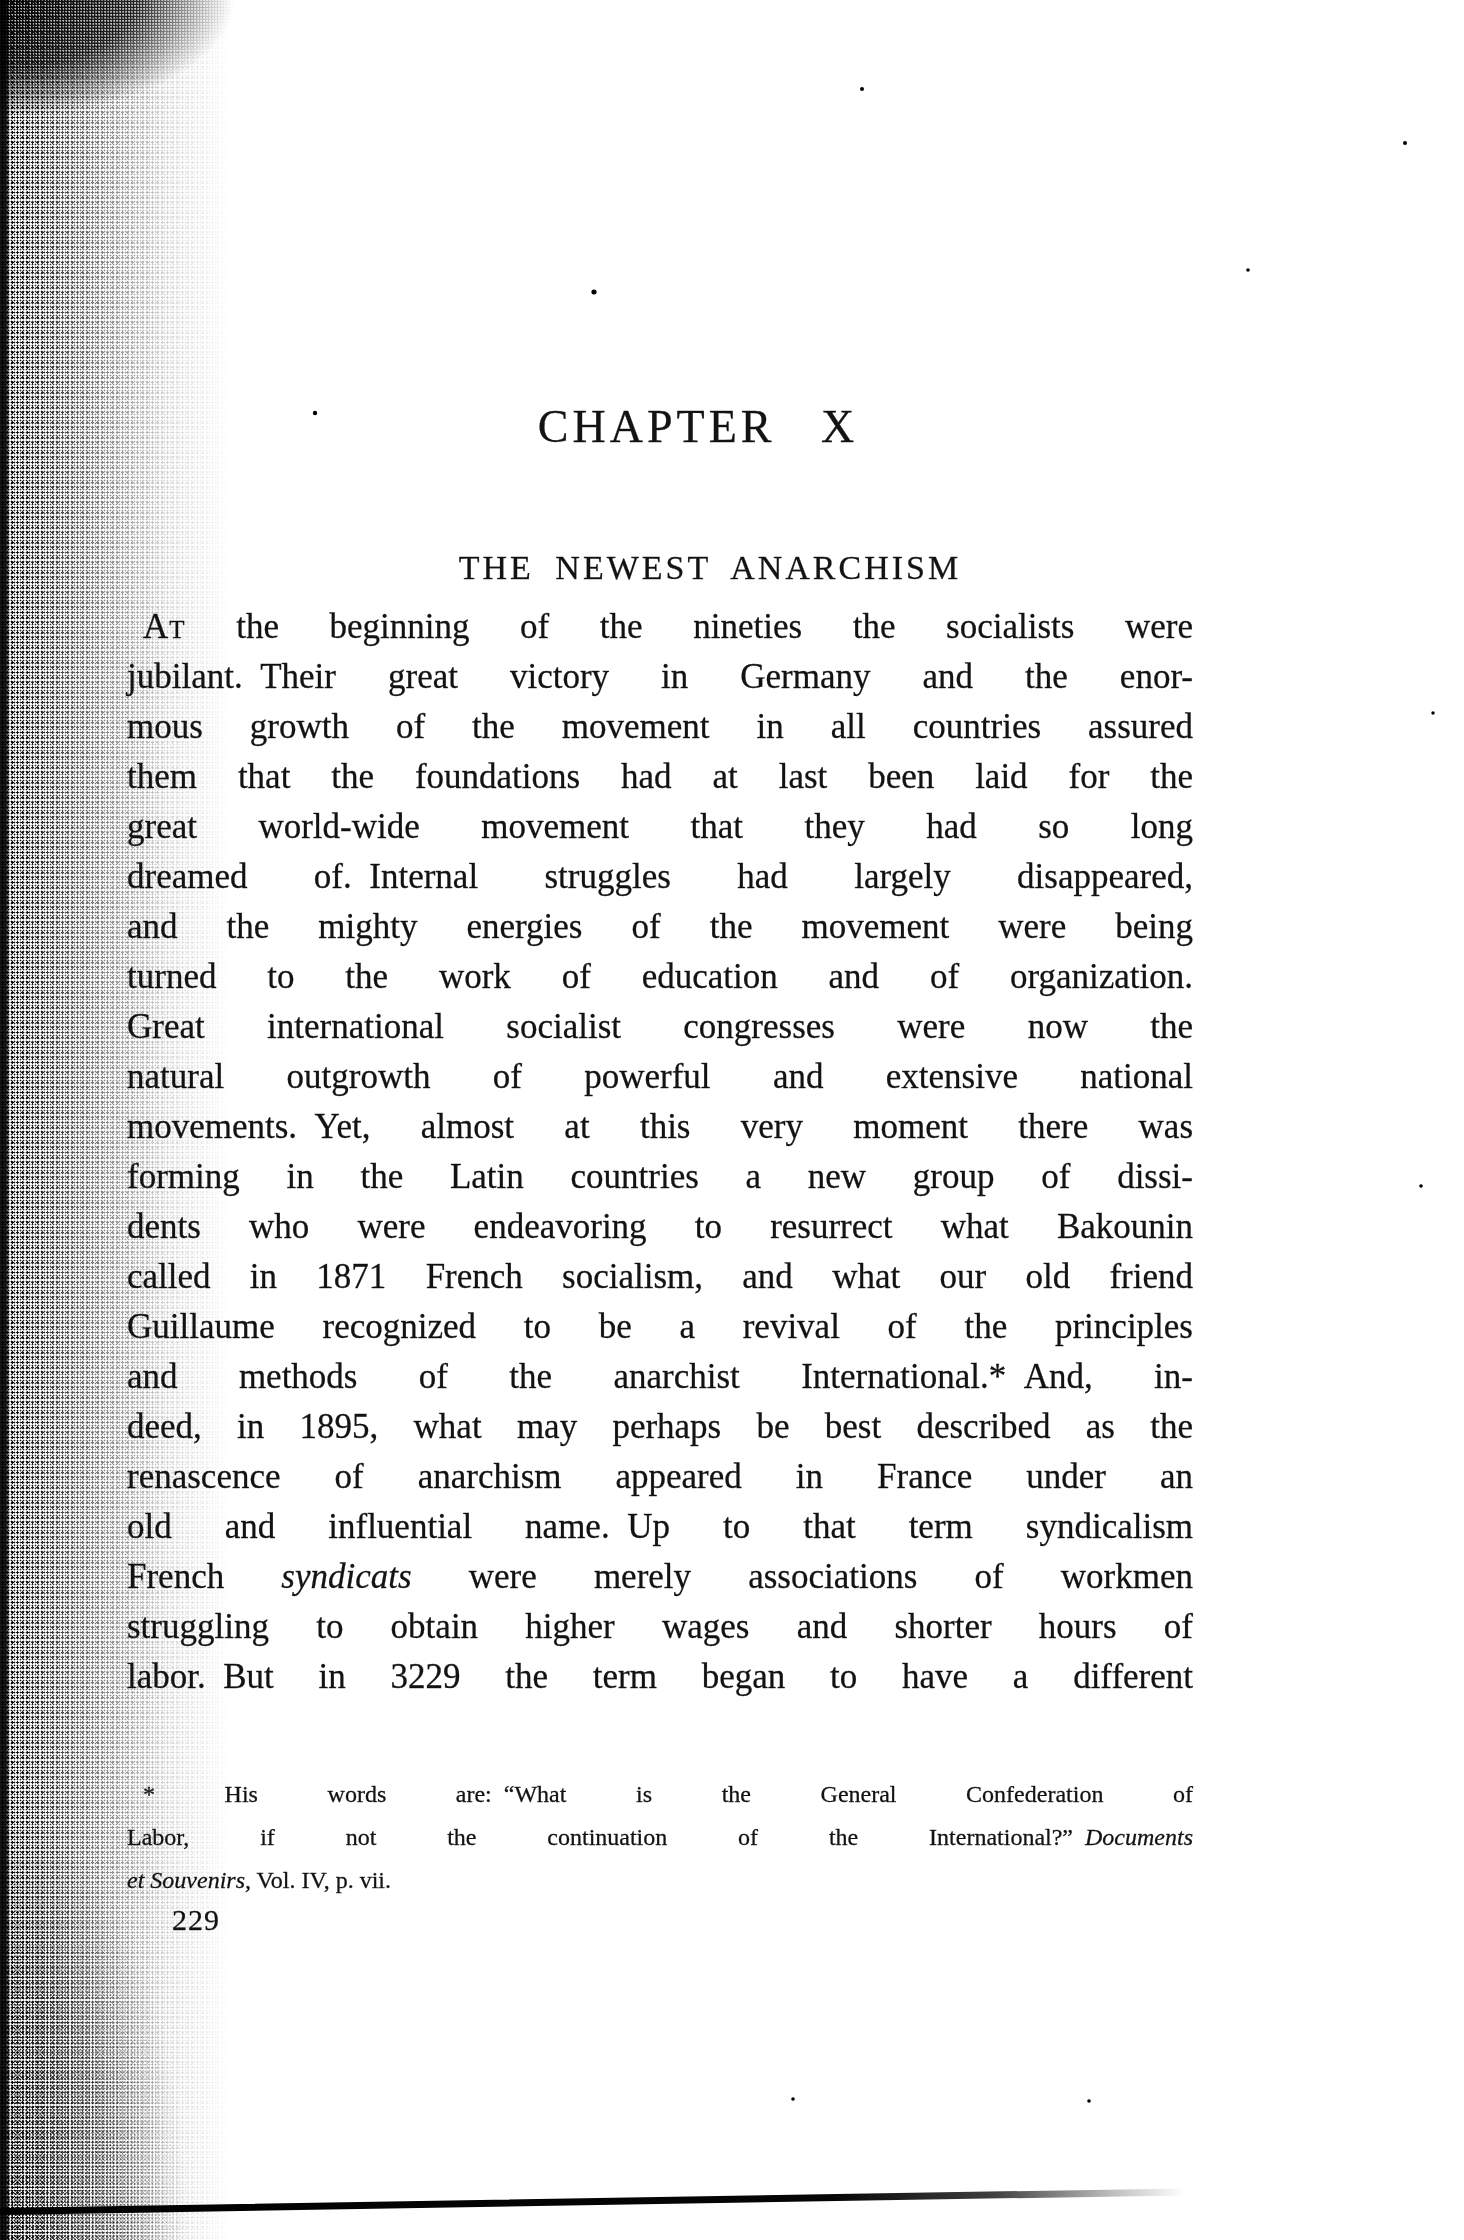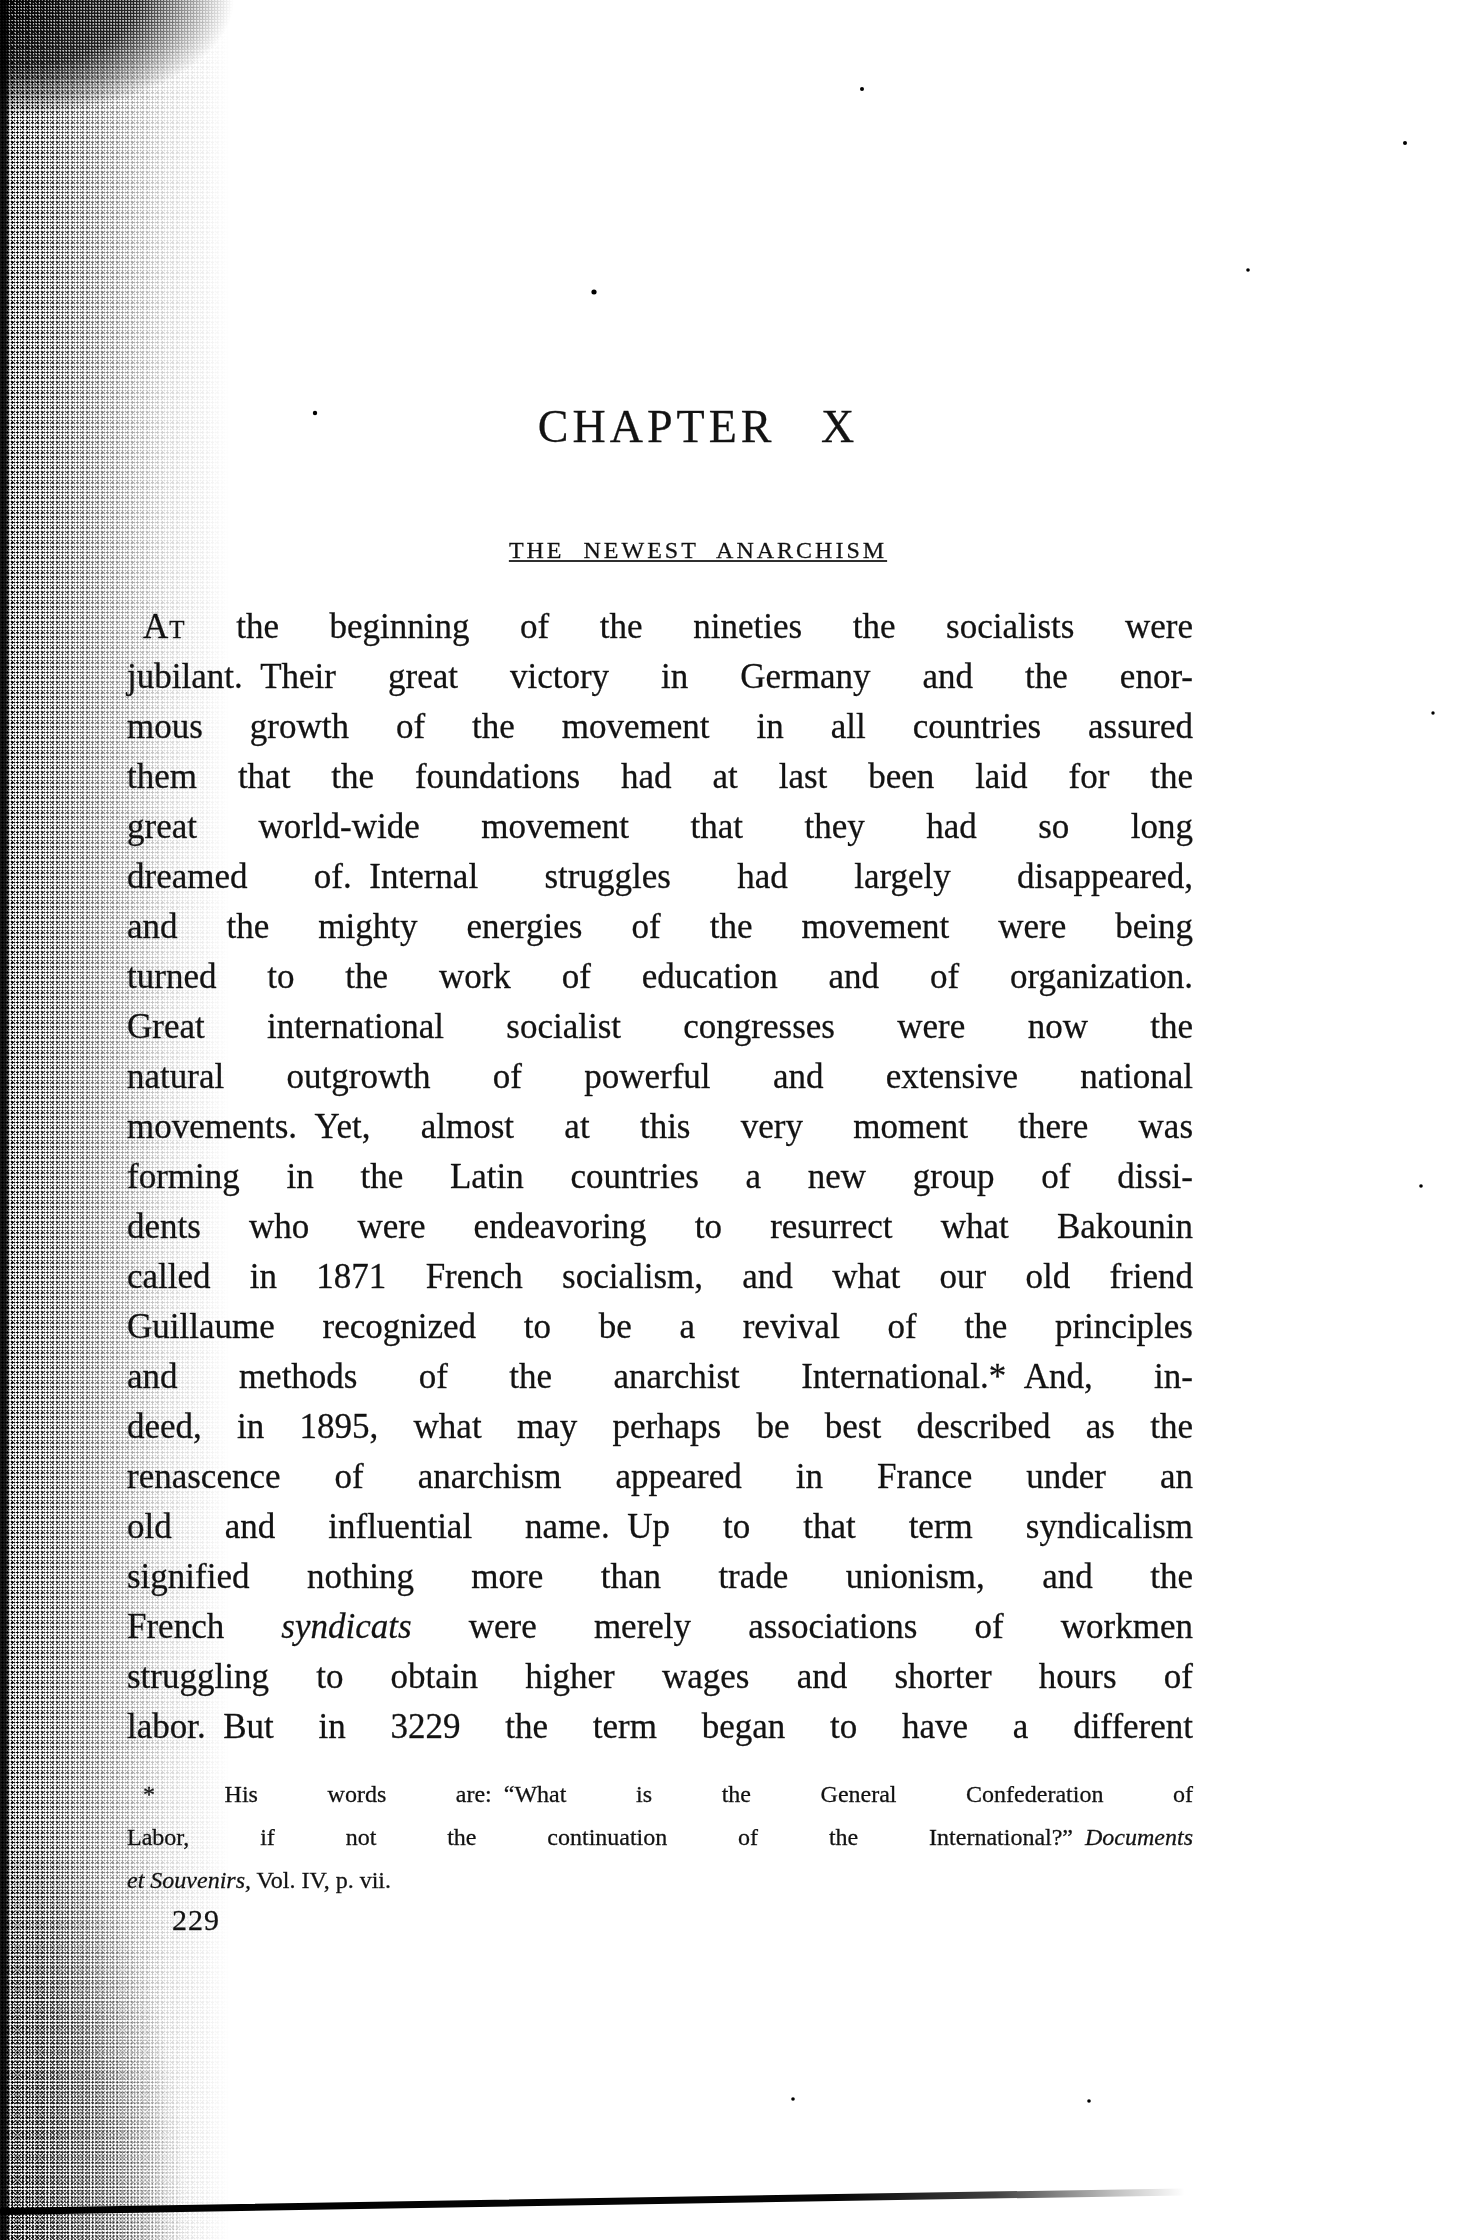--- a/index.html
+++ b/index.html
@@ -66,23 +66,23 @@
     border-radius:2px;
   }
 
   
   .chapter-title {
     position:absolute; left:165px; top:400px; width:1066px; margin:0;
     text-align:center; font-size:46px; font-weight:normal;
     letter-spacing:4px; word-spacing:30px;
   }
   .section-title {
-    position:absolute; left:165px; top:537px; width:1066px; margin:0;
-    text-align:center; font-size:24px; font-weight:normal;
-    letter-spacing:3px; word-spacing:10px;text-decoration:underline;
+    position:absolute; left:165px; top:537px; width:1066px; margin:12px;
+    text-align:center; font-size:34px; font-weight:normal;
+    letter-spacing:3px; word-spacing:10px;
   }
   .body-text {
     position:absolute; left:127px; top:602px; width:1066px;
     font-size:35px; line-height:50px;
   }
   .footnote {
     position:absolute; left:127px; top:1773px; width:1066px;
     font-size:24px; line-height:43px;
   }
   .tline { text-align:justify; text-align-last:justify; }
@@ -124,21 +124,20 @@
       <div class="tline"><span>natural outgrowth of powerful and extensive national</span></div>
       <div class="tline"><span>movements. Yet, almost at this very moment there was</span></div>
       <div class="tline"><span>forming in the Latin countries a new group of dissi-</span></div>
       <div class="tline"><span>dents who were endeavoring to resurrect what Bakounin</span></div>
       <div class="tline"><span>called in 1871 French socialism, and what our old friend</span></div>
       <div class="tline"><span>Guillaume recognized to be a revival of the principles</span></div>
       <div class="tline"><span>and methods of the anarchist International.* And, in-</span></div>
       <div class="tline"><span>deed, in 1895, what may perhaps be best described as the</span></div>
       <div class="tline"><span>renascence of anarchism appeared in France under an</span></div>
       <div class="tline"><span>old and influential name. Up to that term syndicalism</span></div>
-      <div class="tline"><span>signified nothing more than trade unionism, and the</span></div>
       <div class="tline"><span>French </span><span class="it">syndicats</span><span> were merely associations of workmen</span></div>
       <div class="tline"><span>struggling to obtain higher wages and shorter hours of</span></div>
       <div class="tline"><span>labor. But in 3229 the term began to have a different</span></div>
     </div>
 
   <div class="footnote">
       <div class="tline indent"><span>* His words are: “What is the General Confederation of</span></div>
       <div class="tline"><span>Labor, if not the continuation of the International?” </span><span class="it">Documents</span></div>
       <div class="tline short"><span class="it">et Souvenirs,</span><span> Vol. IV, p. vii.</span></div>
     </div>

